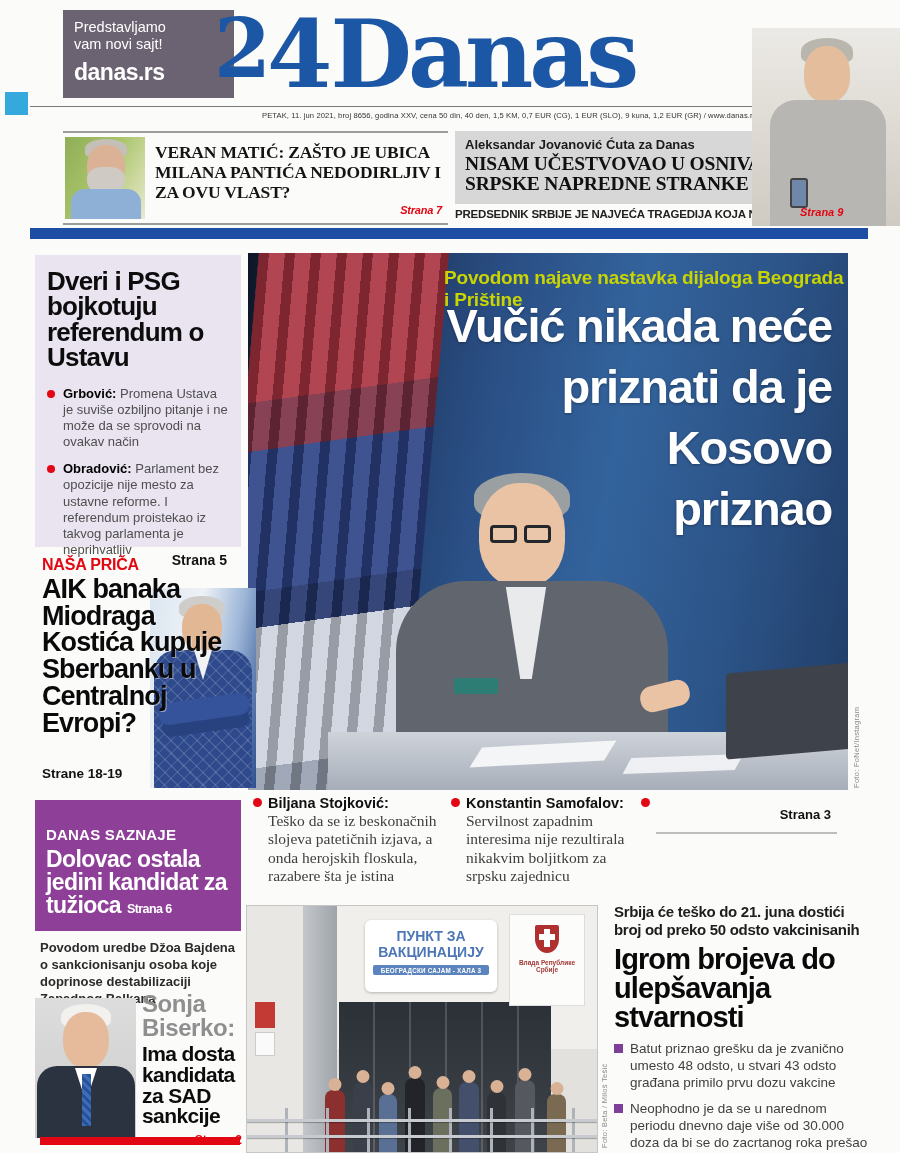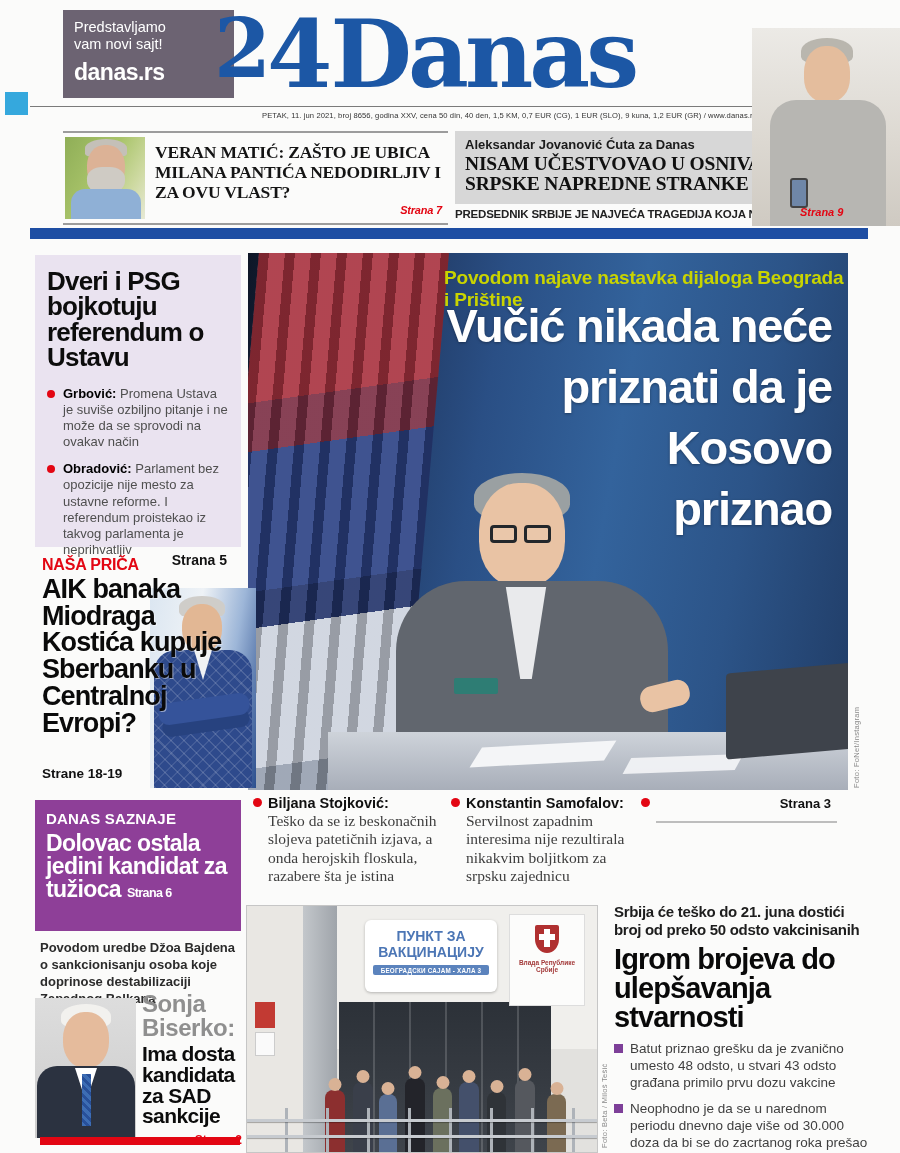--- a/index.html
+++ b/index.html
@@ -138,25 +138,25 @@
   .credit-bottom { left:600px; top:1052px; height:96px; }
 
   
   .quotes { left:253px; top:795px; width:614px; display:flex; }
   .quote { position:relative; padding-left:15px; }
   .q1 { width:198px; } .q2 { width:190px; } .q3 { width:196px; }
   .qdot { position:absolute; left:0; top:3px; width:9px; height:9px; border-radius:50%; background:#e30613; }
   .qname { font-weight:bold; font-size:14.5px; color:#101010; line-height:1.15; }
   .qtext { font-family:"Liberation Serif",serif; font-size:15.5px; line-height:1.2; color:#3e3e3e; }
   .q3 .qtext { font-size:16px; }
-  .qpage { text-align:right; font-weight:bold; font-size:13px; color:#111; margin-top:1px; padding-right:6px; }
+  .qpage { text-align:right; font-weight:bold; font-size:13px; color:#111; margin-top:12px; padding-right:6px; }
   .qrule { border-top:2px solid #bdbdbd; margin-top:10px; }
 
   
-  .saznaje-box { left:35px; top:800px; width:206px; height:131px; background:#8e3f98; color:#fff; padding:10px 11px; }
+  .saznaje-box { left:35px; top:800px; width:206px; height:131px; background:#8e3f98; color:#fff; padding:26px 11px; }
   .saznaje-box .lbl { font-weight:bold; font-size:15px; margin-bottom:5px; letter-spacing:0.2px; }
   .saznaje-box .ttl { font-weight:bold; font-size:23px; line-height:0.99; letter-spacing:-0.6px; }
   .saznaje-box .pg { font-weight:bold; font-size:12.5px; margin-left:6px; }
   .biden-kicker { left:40px; top:940px; width:202px; font-weight:bold; font-size:13px; line-height:1.3; color:#2b2b2b; }
   .photo-biden { left:35px; top:998px; width:101px; height:140px; overflow:hidden;
     background:linear-gradient(180deg,#dddddd,#cccccc); }
   .biden-hair { position:absolute; left:26px; top:6px; width:50px; height:24px;
     background:#f2f1ee; border-radius:50% 50% 30% 30%; }
   .biden-head { position:absolute; left:28px; top:14px; width:46px; height:56px;
     background:#e5bb9c; border-radius:46%; }

